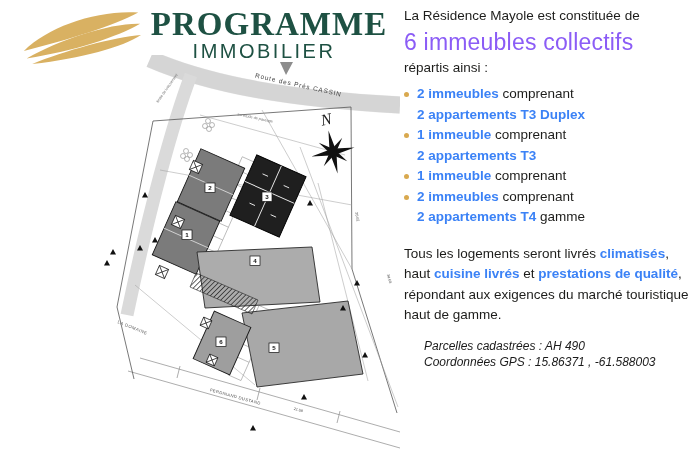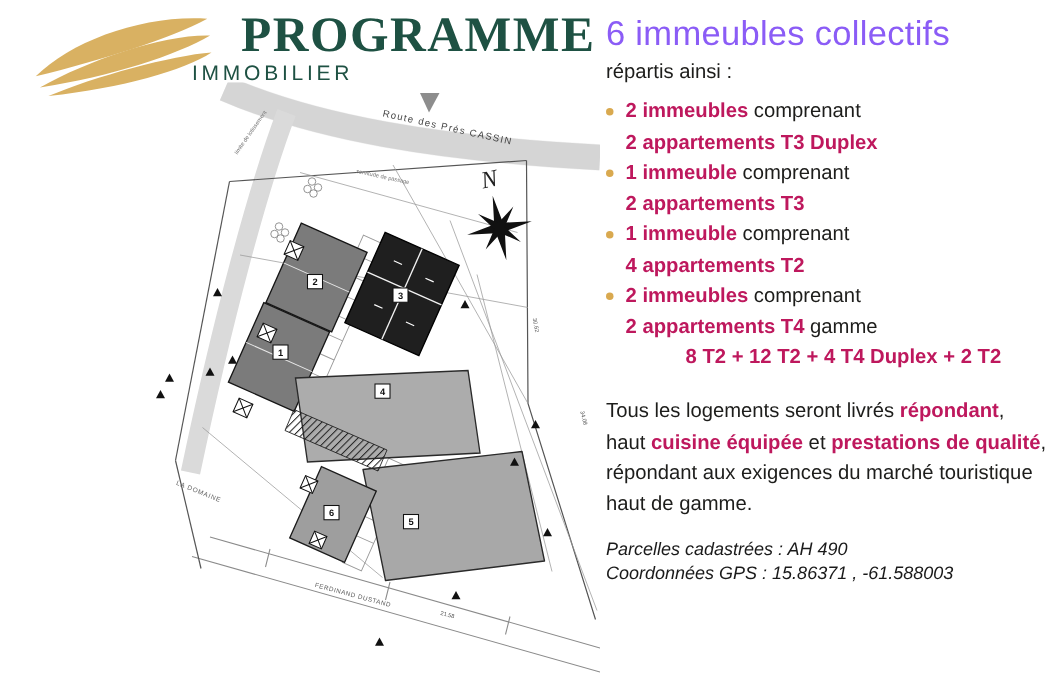--- a/index.html
+++ b/index.html
@@ -8,50 +8,50 @@
     background:#ffffff;
     font-family:"Liberation Sans", sans-serif;
     color:#1d1d1b;
   }
   
   .header{position:absolute;left:0;top:0;width:400px;height:62px;}
   .logo{position:absolute;left:20px;top:4px;width:122px;height:60px;}
   .brand-main{
     position:absolute;left:141px;top:6px;width:256px;
     font-family:"Liberation Serif", serif;font-weight:700;
-    font-size:33px;letter-spacing:1px;color:#1e5143;text-align:right;white-space:nowrap;
+    font-size:33px;letter-spacing:1px;color:#1e5143;text-align:center;white-space:nowrap;
   }
   .brand-sub{
-    position:absolute;left:128px;top:40px;width:252px;text-align:left;
-    font-size:14px;letter-spacing:2.5px;color:#1e5143;font-weight:400;white-space:nowrap;
+    position:absolute;left:138px;top:40px;width:252px;text-align:center;
+    font-size:20px;letter-spacing:2.5px;color:#1e5143;font-weight:400;white-space:nowrap;
   }
   
   .plan{position:absolute;left:0px;top:55px;width:400px;height:400px;}
   
   .col{position:absolute;left:404px;top:6px;width:292px;font-size:13.5px;line-height:20px;}
   .col .nw{white-space:nowrap;}
   .intro-line{margin:0;}
   .headline{
     margin:2px 0 2px 0;font-size:23px;line-height:28px;font-weight:400;
     color:#8b5cf6;letter-spacing:0.2px;
   }
-  .strong{font-weight:700;color:#be185d;}
+  .strong{font-weight:700;color:#3b82f6;text-align:right;}
   .normal{font-weight:400;color:#1d1d1b;margin-top:43px;}
   .list{margin-top:6px;}
   .li{position:relative;padding-left:13px;line-height:20.5px;white-space:nowrap;}
   .li .dot{
     position:absolute;left:0;top:8px;width:5px;height:5px;border-radius:50%;
     background:#d9a94f;
   }
   .total{margin-top:13px;white-space:nowrap;}
   .total-detail{margin-left:53px;white-space:nowrap;}
   .desc{margin-top:16px;}
   .desc-line{white-space:nowrap;line-height:20.5px;}
   .foot{margin-top:12px;font-style:italic;font-size:12px;line-height:16px;color:#1a1a1a;}
-  .foot div{white-space:nowrap;}
+  .foot div{white-space:nowrap;margin-left:20px;}
 </style>
 </head>
 <body>
 
 <div class="header">
   <svg class="logo" viewBox="0 0 130 64">
     <path d="M4,50 C30,24 82,6 126,9 C100,23 52,38 4,50 Z" fill="#d9b162"></path>
     <path d="M7,58 C42,38 96,20 128,21 C104,35 58,50 7,58 Z" fill="#d9b162"></path>
     <path d="M13,64 C46,50 101,35 129,33 C109,46 66,58 13,64 Z" fill="#d9b162"></path>
   </svg>
@@ -232,39 +232,38 @@
   <text x="235" y="343" transform="rotate(15 235 343)" text-anchor="middle" font-size="4.2" letter-spacing="0.4" fill="#555">FERDINAND DUSTAND</text>
   <text x="132" y="274" transform="rotate(22 132 274)" text-anchor="middle" font-size="4.4" letter-spacing="0.5" fill="#666">LA DOMAINE</text>
   <text x="168" y="34" transform="rotate(-55 168 34)" text-anchor="middle" font-size="3.8" fill="#777">limite de lotissement</text>
   <text x="255" y="64" transform="rotate(12 255 64)" text-anchor="middle" font-size="3.8" fill="#777">servitude de passage</text>
   <text x="388" y="224" transform="rotate(75 388 224)" text-anchor="middle" font-size="3.8" fill="#555">34.08</text>
   <text x="298" y="356" transform="rotate(15 298 356)" text-anchor="middle" font-size="3.8" fill="#555">21.58</text>
   <text x="356" y="162" transform="rotate(80 356 162)" text-anchor="middle" font-size="3.8" fill="#555">30.62</text>
 </svg>
 
 <div class="col">
+  <p class="intro-line nw">La Résidence Mayole est constituée de</p>
   <div class="headline nw">6 immeubles collectifs</div>
   <p class="intro-line nw">répartis ainsi :</p>
 
   <div class="list">
       <div class="li"><span class="dot"></span><span class="strong">2 immeubles</span><span class="normal"> comprenant</span></div>
       <div class="li nodot"><span class="strong">2 appartements T3 Duplex</span></div>
       <div class="li"><span class="dot"></span><span class="strong">1 immeuble</span><span class="normal"> comprenant</span></div>
       <div class="li nodot"><span class="strong">2 appartements T3</span></div>
       <div class="li"><span class="dot"></span><span class="strong">1 immeuble</span><span class="normal"> comprenant</span></div>
-      <div class="li nodot"><span class="strong">4 appartements T2</span></div>
       <div class="li"><span class="dot"></span><span class="strong">2 immeubles</span><span class="normal"> comprenant</span></div>
       <div class="li nodot"><span class="strong">2 appartements T4</span><span class="normal"> gamme</span></div>
     </div>
 
-  <div class="total-detail strong">8 T2 + 12 T2 + 4 T4 Duplex + 2 T2</div>
 
   <div class="desc">
-      <div class="desc-line"><span class="normal">Tous les logements seront livrés </span><span class="strong">répondant</span><span class="normal">,</span></div>
-      <div class="desc-line"><span class="normal">haut </span><span class="strong">cuisine équipée</span><span class="normal"> et </span><span class="strong">prestations de qualité</span><span class="normal">,</span></div>
+      <div class="desc-line"><span class="normal">Tous les logements seront livrés </span><span class="strong">climatisés</span><span class="normal">,</span></div>
+      <div class="desc-line"><span class="normal">haut </span><span class="strong">cuisine livrés</span><span class="normal"> et </span><span class="strong">prestations de qualité</span><span class="normal">,</span></div>
       <div class="desc-line"><span class="normal">répondant aux exigences du marché touristique</span></div>
       <div class="desc-line"><span class="normal">haut de gamme.</span></div>
     </div>
 
   <div class="foot">
     <div>Parcelles cadastrées : AH 490</div>
     <div>Coordonnées GPS : 15.86371 , -61.588003</div>
   </div>
 </div>
 

